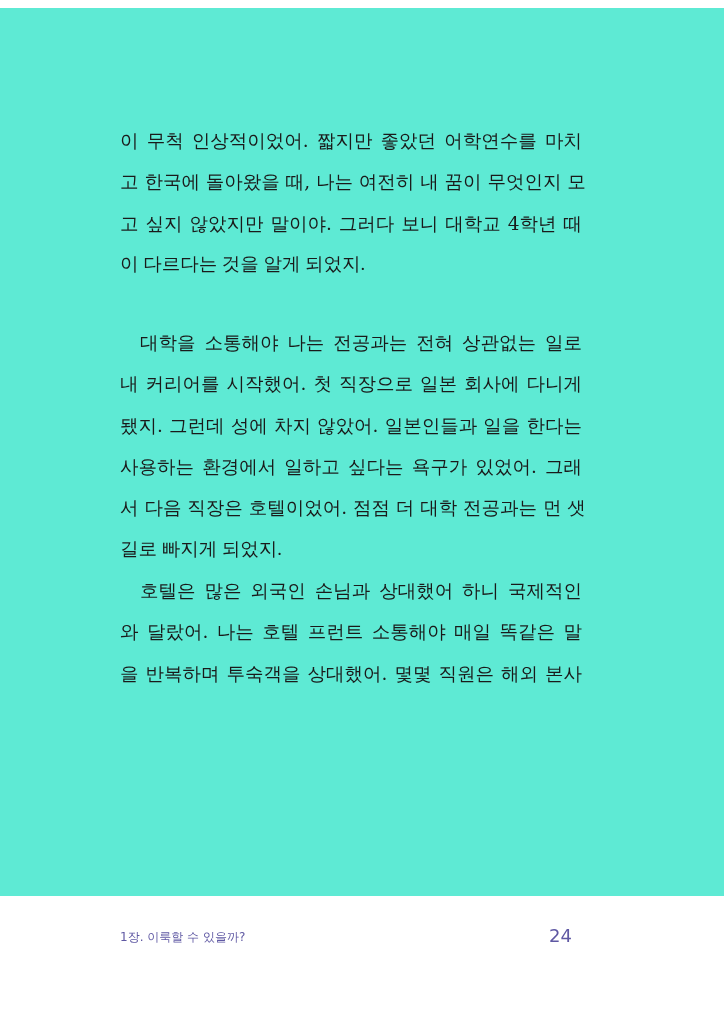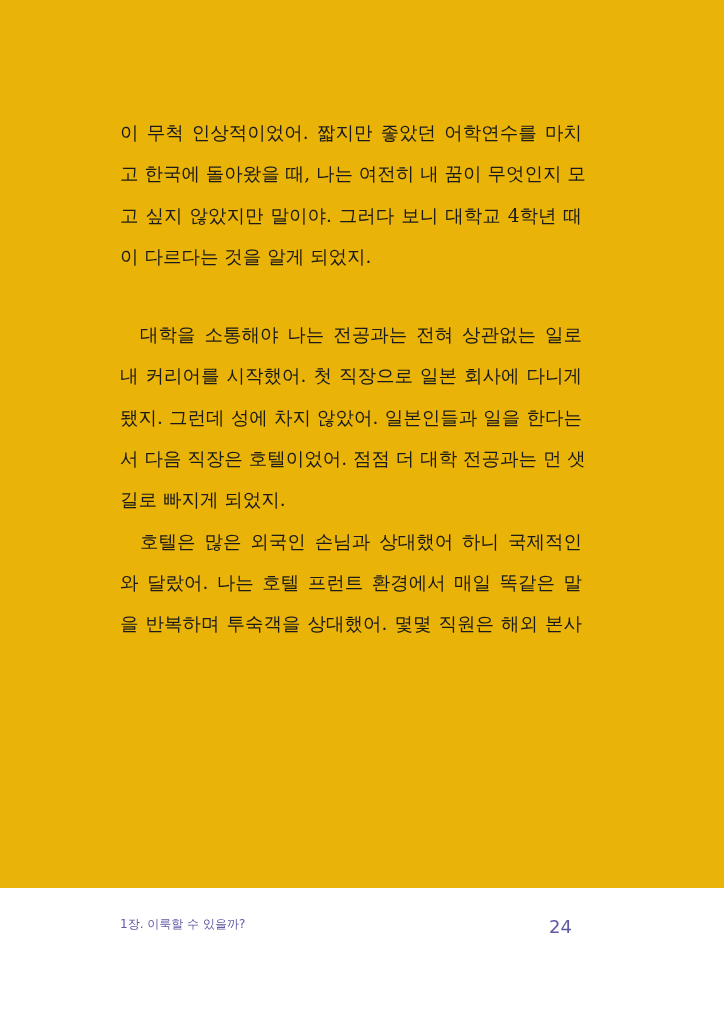--- a/index.html
+++ b/index.html
@@ -10,59 +10,60 @@
     body {
       width: 724px;
       height: 1024px;
       position: relative;
       overflow: hidden;
       font-family: "DejaVu Serif", "Liberation Serif", serif;
       color: #1a1a1a;
     }
     .page {
       position: absolute;
-      left: 0; top: 0;
+      left: 0; top: 8px;
       width: 724px;
       height: 888px;
-      background: #eab308;
+      background: #5eead4;
     }
     .body-text {
       position: absolute;
       left: 120px;
       top: 112px;
       width: 462px;
     }
     .line {
       display: block;
       height: 41.3px;
       line-height: 41.3px;
       font-size: 18.5px;
       white-space: nowrap;
       text-align: justify;
       text-align-last: justify;
       letter-spacing: 0px;
     }
     .line.last {
       text-align-last: left;
+      font-family: Liberation Serif, serif;
     }
     .line.indent {
       padding-left: 20px;
     }
     .para-gap {
       height: 37px;
     }
     .footer {
       position: absolute;
       left: 120px;
       top: 916px;
       width: 452px;
       height: 22px;
       display: flex;
       justify-content: space-between;
-      align-items: flex-start;
+      align-items: flex-end;
       font-family: "DejaVu Sans", "Liberation Sans", sans-serif;
     }
     .footer-chapter {
       font-size: 12px;
       color: #5f58a3;
     }
     .footer-page {
       font-size: 18px;
       color: #5f58a3;
     }
@@ -79,27 +80,28 @@
       <span class="line">고 싶지 않았지만 말이야. 그러다 보니 대학교 4학년 때</span>
       <span class="line last">이 다르다는 것을 알게 되었지.</span>
     </div>
 
     <div class="para-gap"></div>
 
     <div>
       <span class="line indent">대학을 소통해야 나는 전공과는 전혀 상관없는 일로</span>
       <span class="line">내 커리어를 시작했어. 첫 직장으로 일본 회사에 다니게</span>
       <span class="line">됐지. 그런데 성에 차지 않았어. 일본인들과 일을 한다는</span>
+      <span class="line">사용하는 환경에서 일하고 싶다는 욕구가 있었어. 그래</span>
       <span class="line">서 다음 직장은 호텔이었어. 점점 더 대학 전공과는 먼 샛</span>
       <span class="line last">길로 빠지게 되었지.</span>
     </div>
 
     <div>
       <span class="line indent">호텔은 많은 외국인 손님과 상대했어 하니 국제적인</span>
-      <span class="line">와 달랐어. 나는 호텔 프런트 환경에서 매일 똑같은 말</span>
+      <span class="line">와 달랐어. 나는 호텔 프런트 소통해야 매일 똑같은 말</span>
       <span class="line">을 반복하며 투숙객을 상대했어. 몇몇 직원은 해외 본사</span>
     </div>
   </div>
 
   <div class="footer">
     <span class="footer-chapter">1장. 이룩할 수 있을까?</span>
     <span class="footer-page">24</span>
   </div>
 </div>
 

